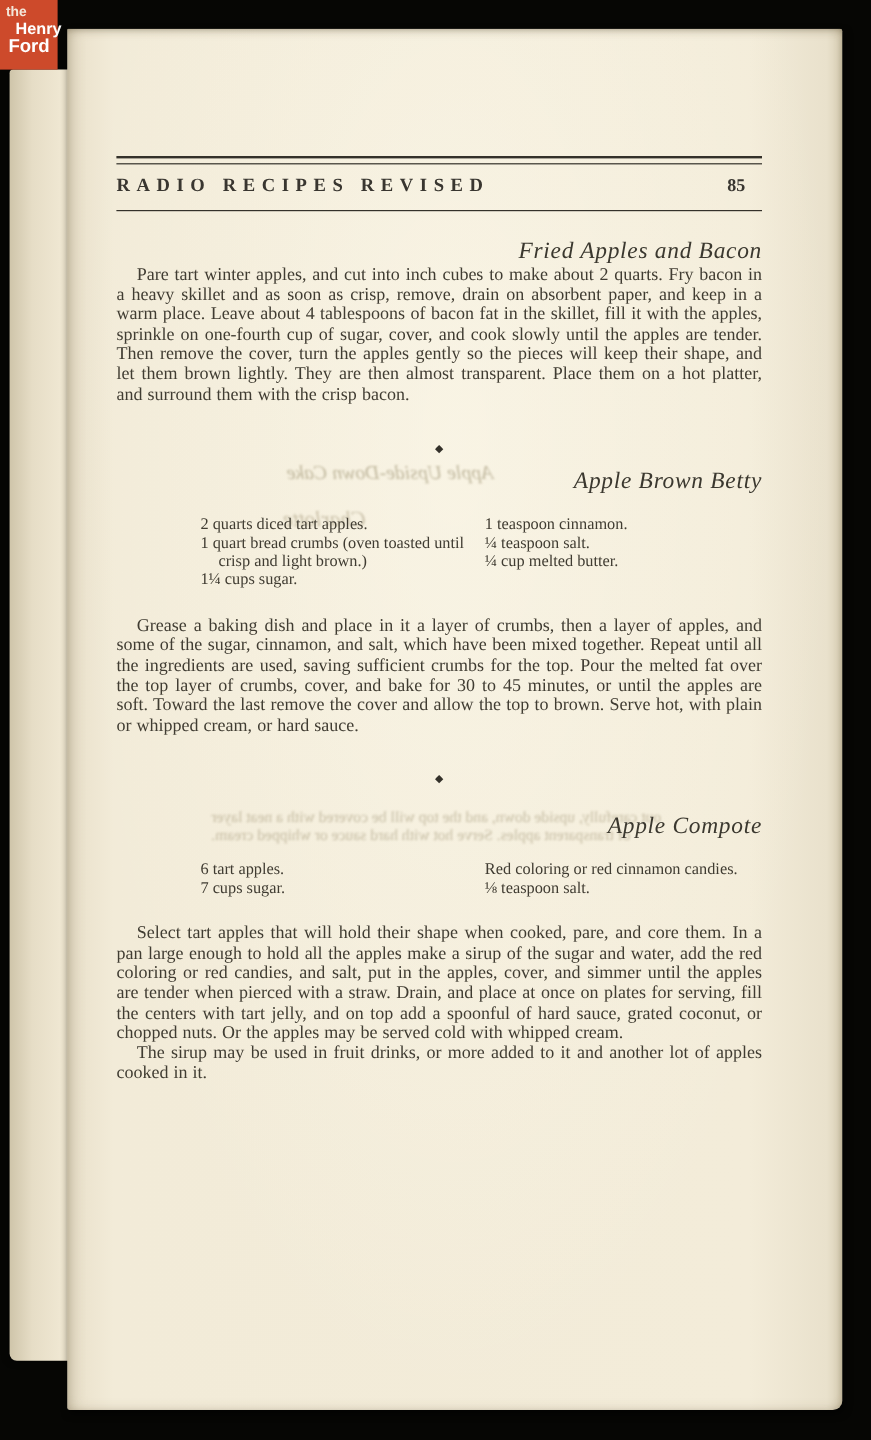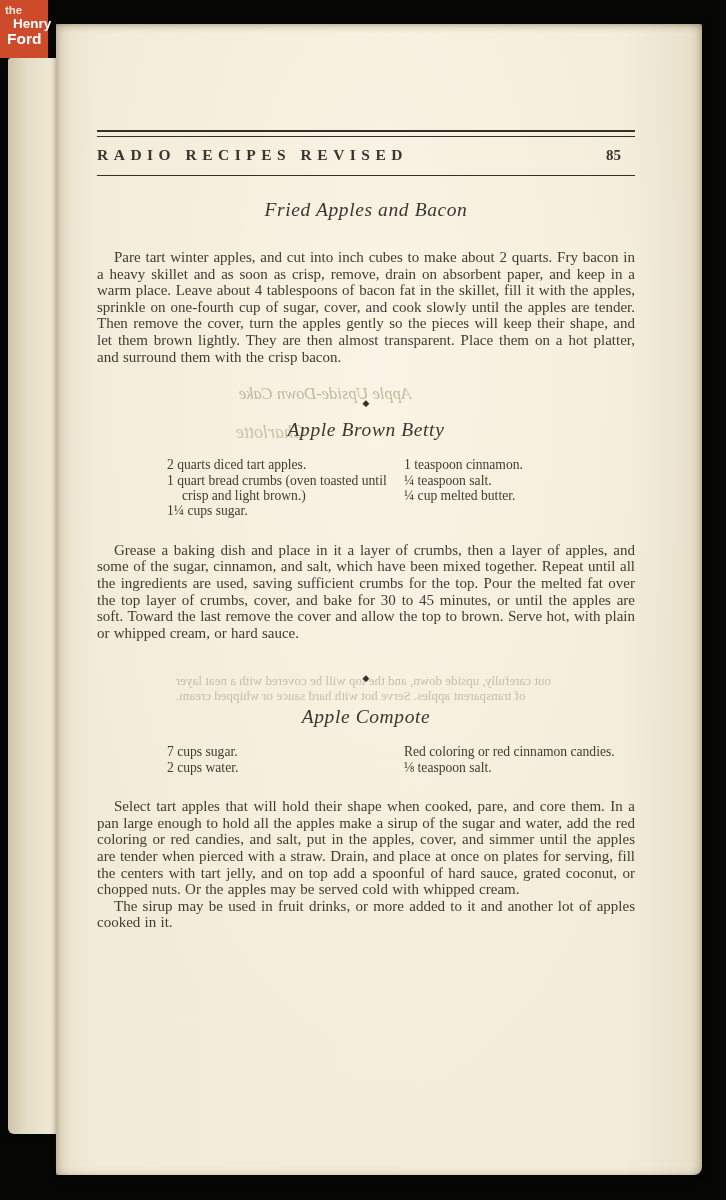--- a/index.html
+++ b/index.html
@@ -39,32 +39,32 @@
   .header-title{
     font-size:15.5px;font-weight:700;letter-spacing:5.5px;
     color:#393630;white-space:nowrap;
   }
   .page-number{
     position:absolute;right:14px;top:1px;font-size:15px;font-weight:600;color:#393630;
   }
   .rule-single{margin-top:7px;border-top:1.4px solid #34312a;height:0;}
   
   .recipe-title{
-    text-align:center;font-style:italic;font-size:19.5px;font-weight:500;
+    text-align:right;font-style:italic;font-size:19.5px;font-weight:500;
     color:#3b382f;letter-spacing:.6px;
   }
   .t1{margin-top:23px;}
   .t2{margin-top:9px;}
   .t3{margin-top:21px;}
   
   .para{
     text-align:justify;font-size:15px;line-height:16.6px;color:#403c32;
     text-indent:17px;word-spacing:.5px;
   }
-  .p1{margin-top:28px;}
+  .p1{margin-top:0;}
   .p2{margin-top:23px;}
   .p3{margin-top:23px;}
   .p4{margin-top:0;}
   
   .ingredients{
     display:flex;margin-top:16px;padding-left:70px;
     font-size:13.6px;line-height:15.4px;color:#403c32;
   }
   .ing-col-left{width:237px;}
   .ing-col-right{width:220px;}
@@ -139,22 +139,22 @@
     </div>
     <div class="para p2">Grease a baking dish and place in it a layer of crumbs, then a layer of apples, and some of the sugar, cinnamon, and salt, which have been mixed together. Repeat until all the ingredients are used, saving sufficient crumbs for the top. Pour the melted fat over the top layer of crumbs, cover, and bake for 30 to 45 minutes, or until the apples are soft. Toward the last remove the cover and allow the top to brown. Serve hot, with plain or whipped cream, or hard sauce.</div>
 
     <div class="ornament-row o2">
       <span class="diamond">◆</span>
     </div>
 
     <div class="recipe-title t3">Apple Compote</div>
     <div class="ingredients">
       <div class="ing-col-left">
+        <div class="ing-item">6 tart apples.</div>
         <div class="ing-item">7 cups sugar.</div>
-        <div class="ing-item">2 cups water.</div>
       </div>
       <div class="ing-col-right">
         <div class="ing-item">Red coloring or red cinnamon candies.</div>
         <div class="ing-item">⅛ teaspoon salt.</div>
       </div>
     </div>
     <div class="para p3">Select tart apples that will hold their shape when cooked, pare, and core them. In a pan large enough to hold all the apples make a sirup of the sugar and water, add the red coloring or red candies, and salt, put in the apples, cover, and simmer until the apples are tender when pierced with a straw. Drain, and place at once on plates for serving, fill the centers with tart jelly, and on top add a spoonful of hard sauce, grated coconut, or chopped nuts. Or the apples may be served cold with whipped cream.</div>
     <div class="para p4">The sirup may be used in fruit drinks, or more added to it and another lot of apples cooked in it.</div>
 
   </div>

